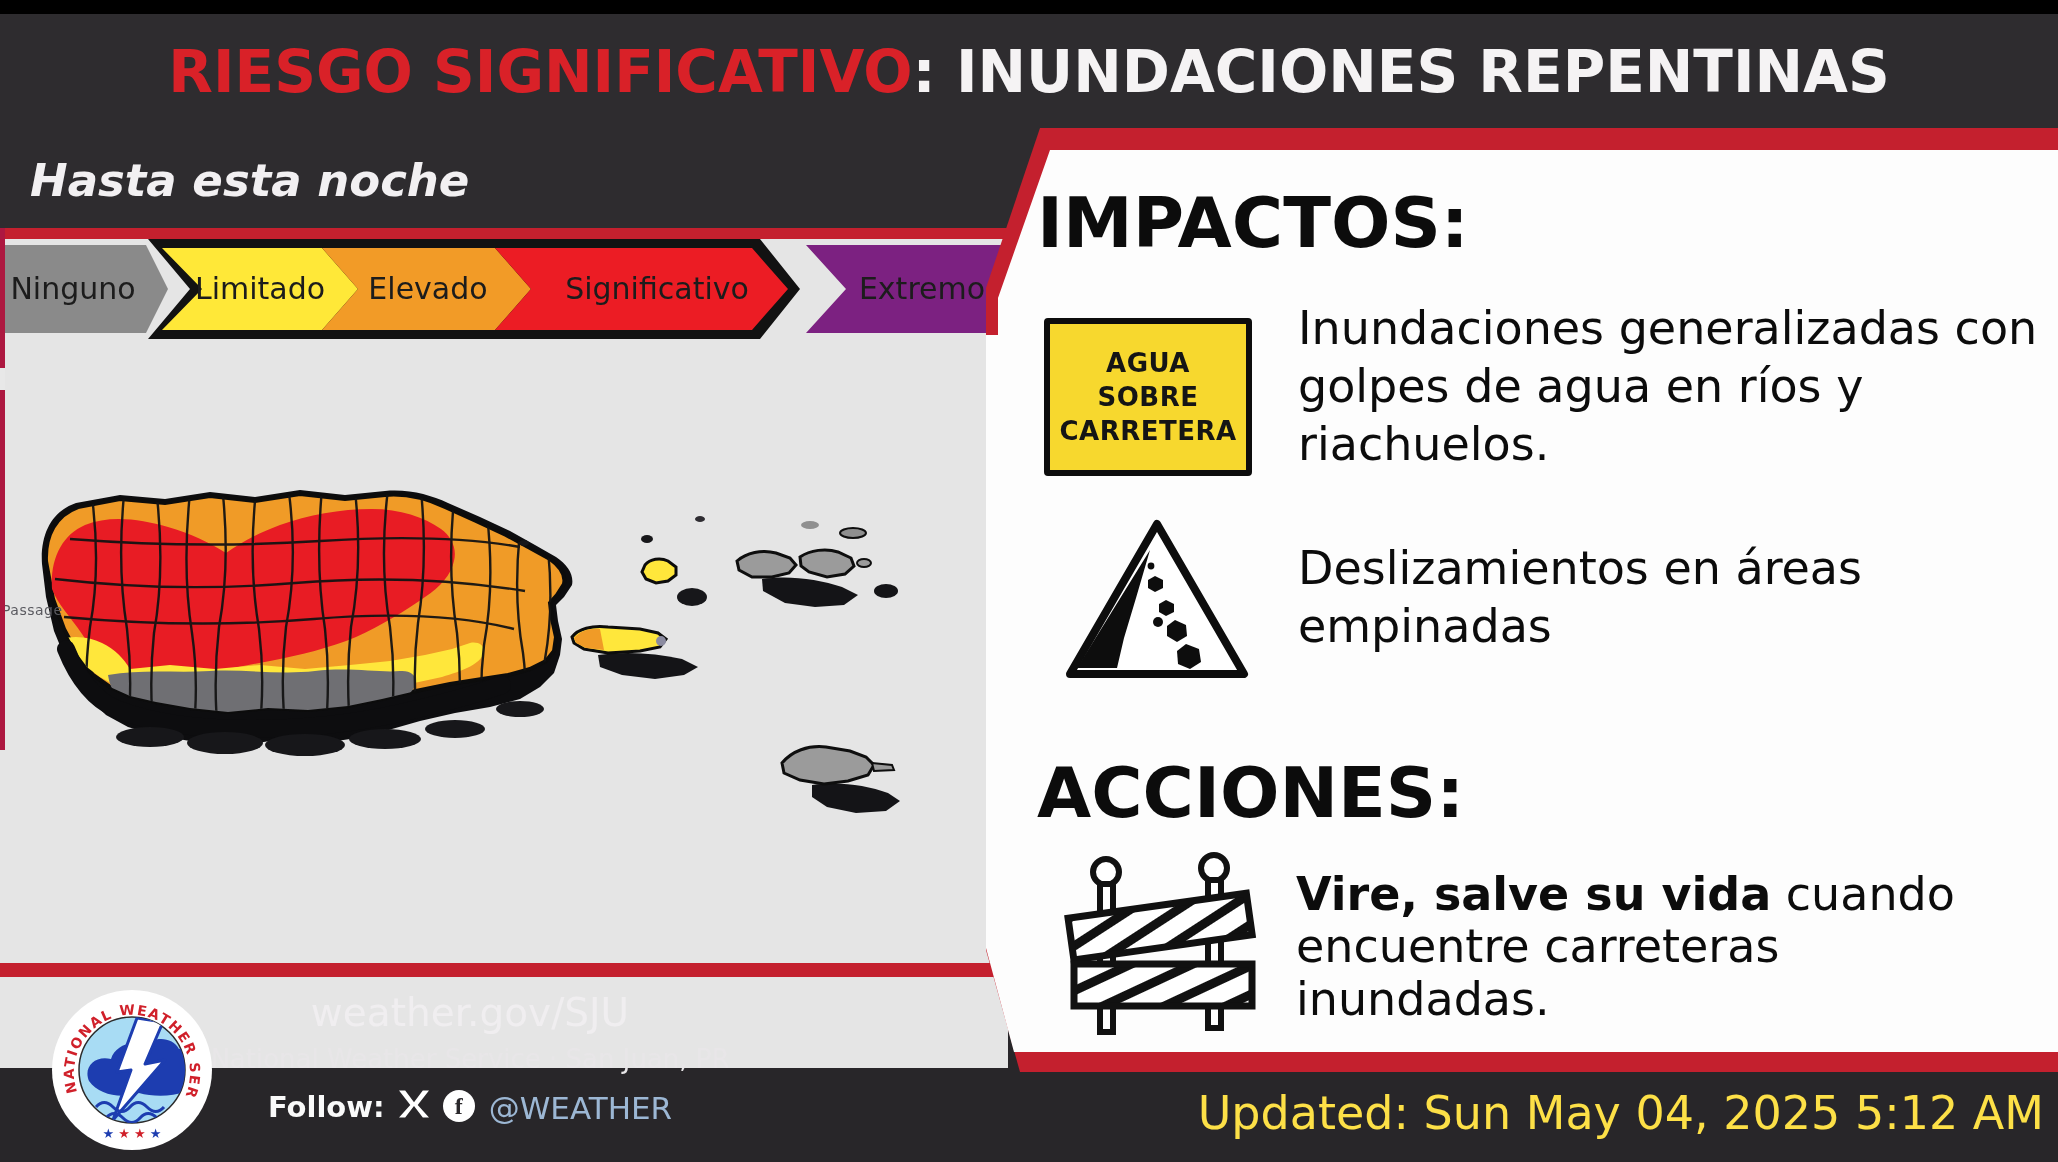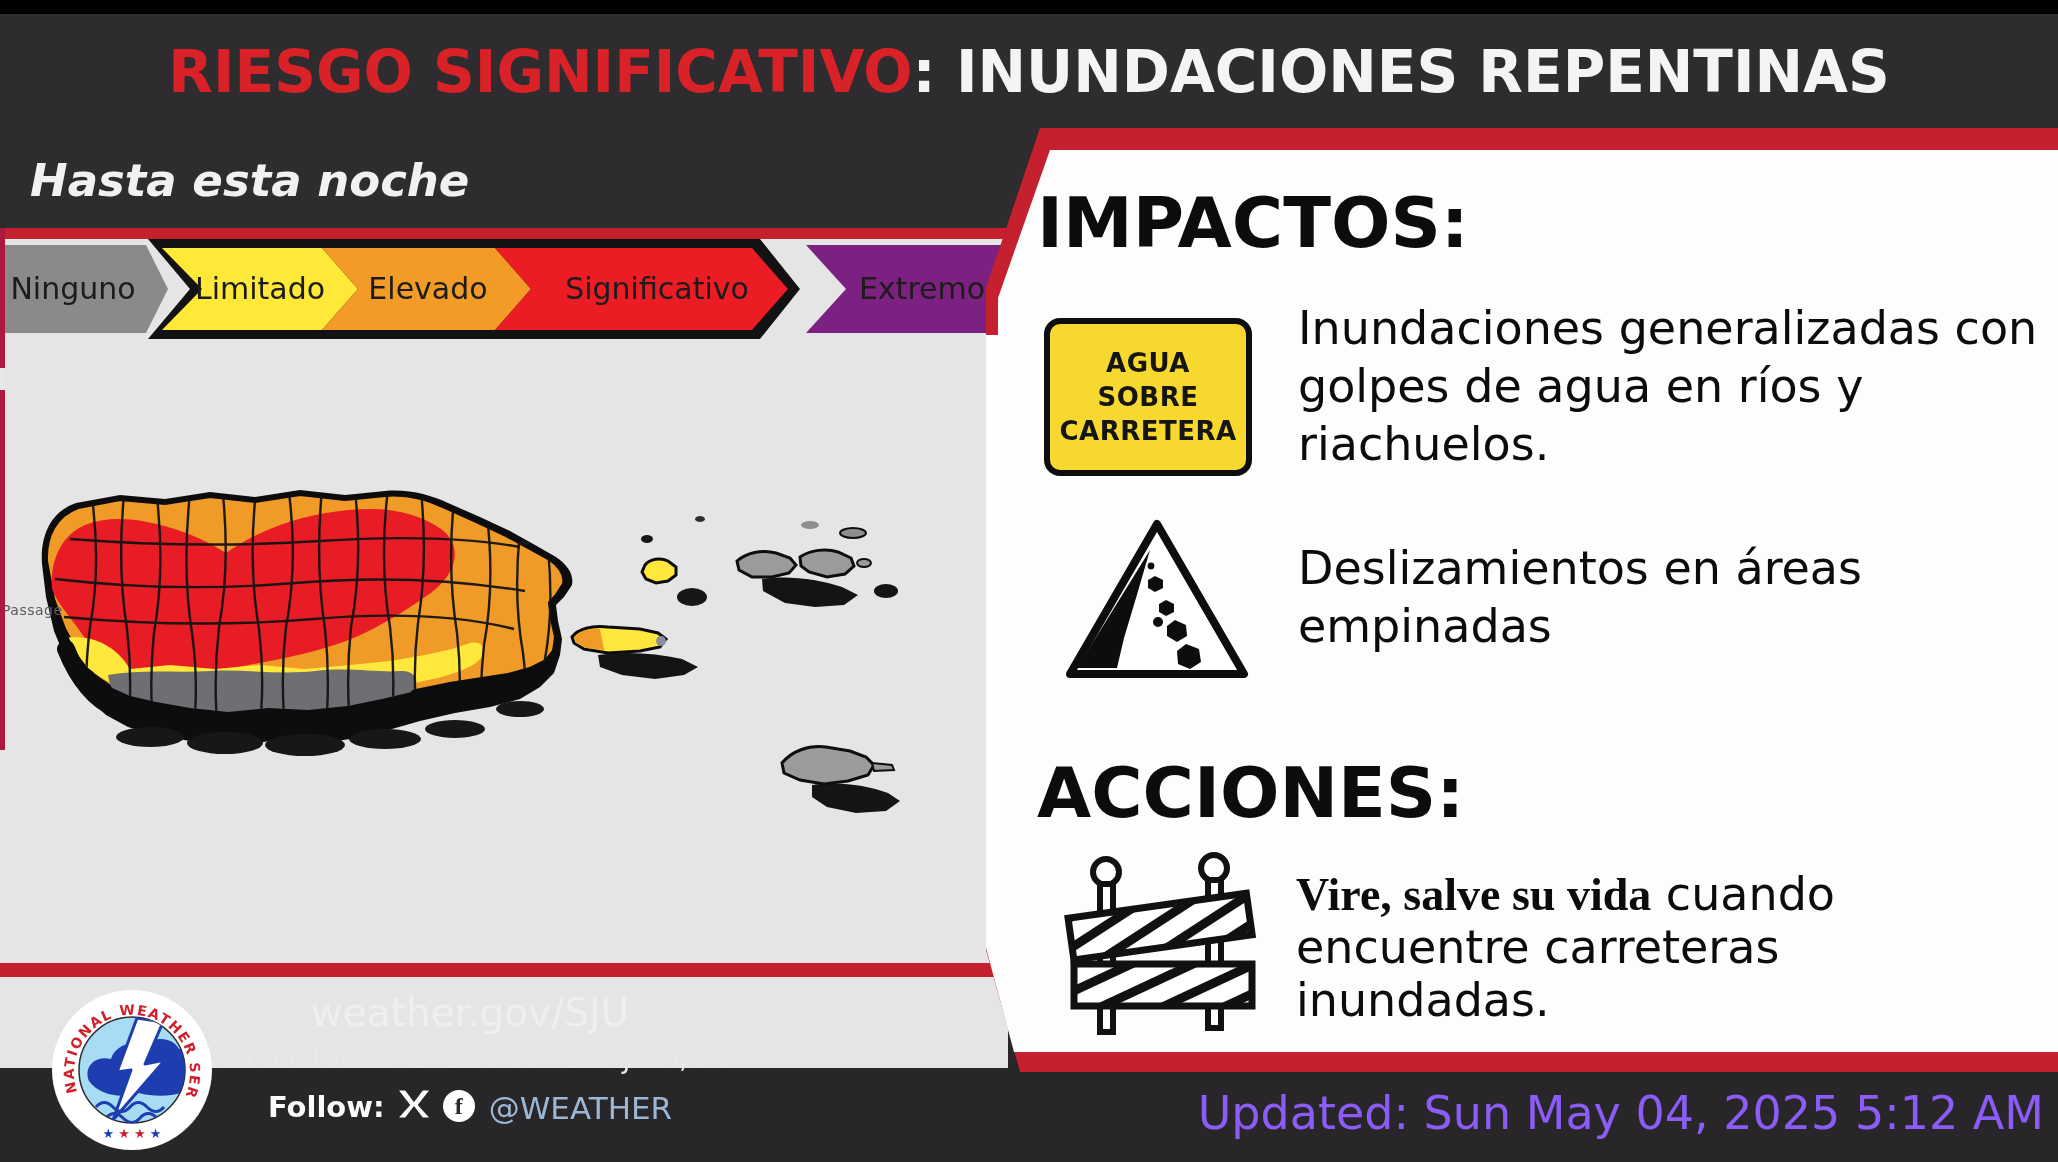--- a/index.html
+++ b/index.html
@@ -27,47 +27,47 @@
 
   
   #panel-svg{left:0;top:0;z-index:5;pointer-events:none;}
   .panel-content{z-index:10;}
 
   .big-heading{font-size:70px;font-weight:bold;color:#0c0c0c;letter-spacing:0px;}
   #impactos-heading{left:1037px;top:182px;}
   #acciones-heading{left:1037px;top:752px;}
 
   #road-sign{left:1044px;top:318px;width:196px;height:146px;background:#f7d82e;
-             border:6px solid #0d0d0d;border-radius:16px;display:flex;flex-direction:column;
+             border:6px solid #0d0d0d;border-radius:4px;display:flex;flex-direction:column;
              align-items:center;justify-content:center;}
   #road-sign .line{font-size:26px;font-weight:bold;color:#151515;line-height:1.32;letter-spacing:0.5px;text-align:center;}
 
   .impact-text{font-size:46px;color:#0c0c0c;line-height:1.26;}
   #impact-text-1{left:1298px;top:300px;width:760px;}
   #impact-text-2{left:1298px;top:540px;width:680px;}
   #action-text{left:1296px;top:868px;width:720px;font-size:46px;color:#0c0c0c;line-height:1.14;}
-  #action-text .b{font-weight:bold;font-family:Liberation Serif, serif;}
+  #action-text .b{font-weight:bold;}
 
   #landslide-icon{left:1062px;top:516px;}
   #barricade-icon{left:1062px;top:848px;}
 
   
   #nws-logo{left:50px;top:988px;z-index:3;}
   #footer-text{left:180px;top:990px;width:580px;z-index:3;text-align:center;}
   #footer-url{font-size:39px;color:#f0eef0;}
   #footer-org{margin-top:9px;font-size:26px;color:#e8e6e8;}
   #footer-follow{margin-top:16px;display:flex;align-items:flex-start;justify-content:center;gap:14px;}
   #footer-follow .follow-label{font-size:29px;font-weight:bold;color:#fafafa;}
   #footer-follow .handle{font-size:31px;color:#9cb7d4;}
   .fb-circle{width:32px;height:32px;border-radius:50%;background:#fff;display:flex;
              align-items:center;justify-content:center;font-weight:bold;font-size:24px;color:#2a282b;
              font-family:"Liberation Serif","DejaVu Serif",serif;}
 
   
-  #updated{right:28px;top:1086px;font-size:46px;color:#8b5cf6;z-index:10;}
+  #updated{right:28px;top:1086px;font-size:46px;color:#fde047;z-index:10;}
 </style>
 </head>
 <body>
 
 <div id="page">
 
   <div class="abs" id="top-black"></div>
 
   <div class="abs" id="header">
     <div class="abs" id="main-title">

